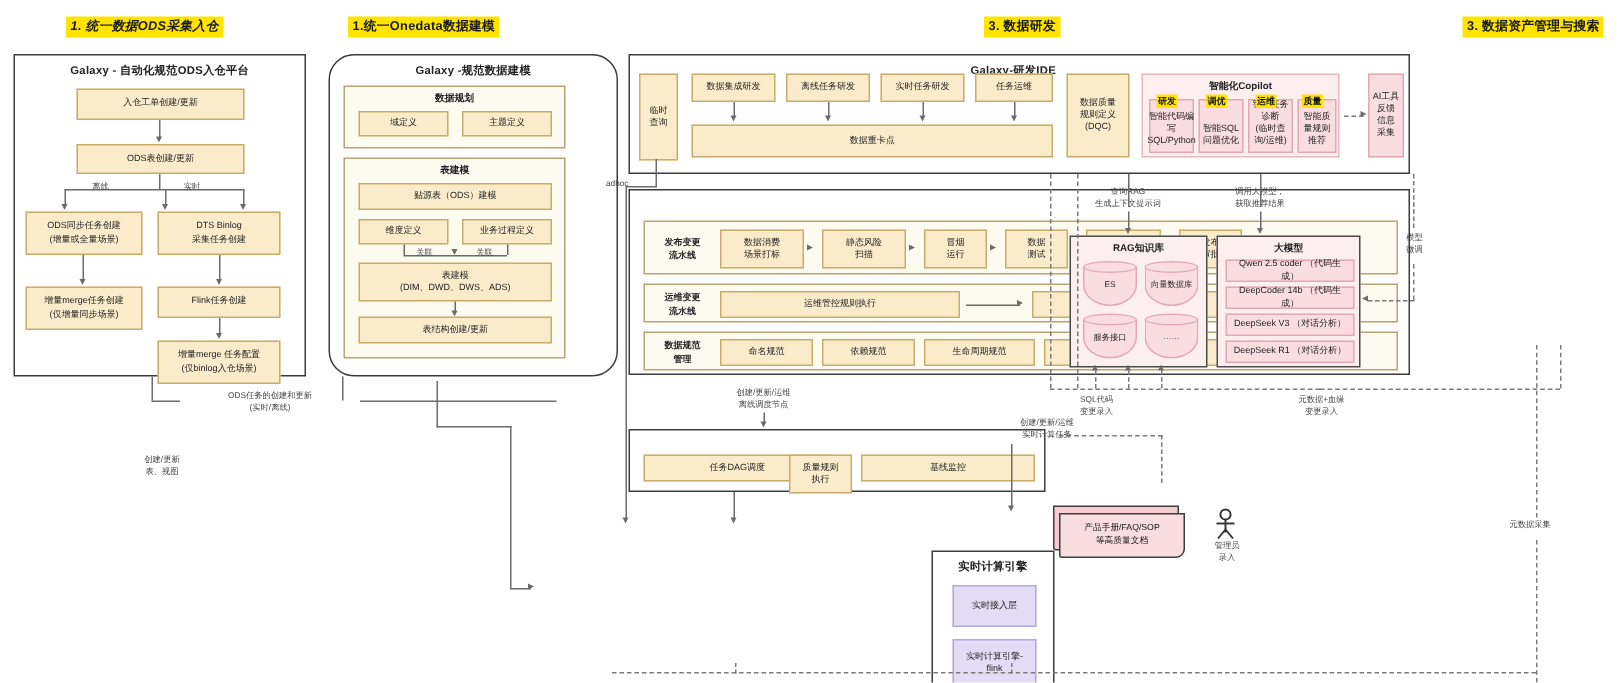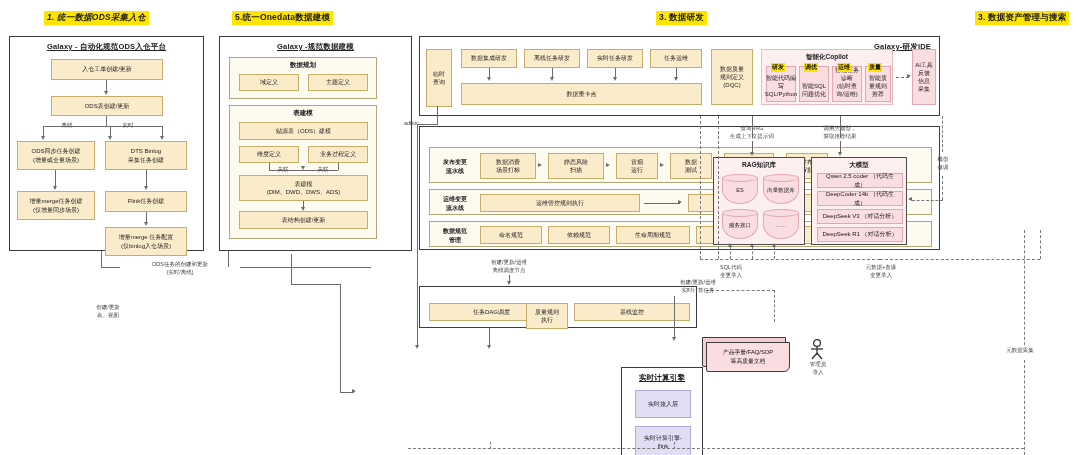--- a/index.html
+++ b/index.html
@@ -14,21 +14,21 @@
     position:absolute; background:#ffe400; color:#1a1a1a;
     font-weight:bold; font-size:8.5px; padding:1px 3px; white-space:nowrap;
     letter-spacing:.2px;
   }
   
   .panel {
     position:absolute; border:1.4px solid #3c3c3c; background:#ffffff;
   }
   .panel-title {
     text-align:center; font-weight:bold; font-size:7.5px; color:#222;
-    padding-top:5px; letter-spacing:.2px;text-decoration:underline;
+    padding-top:5px; letter-spacing:.2px;
   }
   .grp {
     position:absolute; border:1px solid #b9a473; background:#fdfaf0;
   }
   .grp-title{ text-align:center;font-weight:bold;font-size:6.5px;padding-top:3px;color:#222;}
   
   .box {
     position:absolute; border:1px solid #c8ad6a; background:#faeccb;
     display:flex; align-items:center; justify-content:center;
     text-align:center; font-size:6px; line-height:1.35; color:#1b1b1b;
@@ -77,21 +77,21 @@
   .doc.shadow { z-index:0; }
   
   .person { position:absolute; }
 </style>
 </head>
 <body>
 
 <div class="canvas">
 
   <div class="sec-title" style="left:44px;top:11px;font-style:italic;">1. 统一数据ODS采集入仓</div>
-  <div class="sec-title" style="left:232px;top:11px;">5.统一Onedata数据建模</div>
+  <div class="sec-title" style="left:232px;top:11px;">1.统一Onedata数据建模</div>
   <div class="sec-title" style="left:656px;top:11px;">3. 数据研发</div>
   <div class="sec-title" style="left:975px;top:11px;">3. 数据资产管理与搜索</div>
 
   <div class="panel" style="left:9px;top:36px;width:195px;height:215px;">
     <div class="panel-title">Galaxy - 自动化规范ODS入仓平台</div>
     <div class="box" style="left:41px;top:22px;width:112px;height:21px;">入仓工单创建/更新</div>
     <div class="ln lnv" style="left:96px;top:43px;height:12px;"></div>
     <div class="arrow-d" style="left:94px;top:54px;"></div>
     <div class="box" style="left:41px;top:59px;width:112px;height:20px;">ODS表创建/更新</div>
 
@@ -119,21 +119,21 @@
     <div class="box" style="left:7px;top:154px;width:78px;height:29px;">增量merge任务创建
 (仅增量同步场景)</div>
     <div class="box" style="left:95px;top:154px;width:82px;height:21px;">Flink任务创建</div>
 
     <div class="ln lnv" style="left:136px;top:175px;height:11px;"></div>
     <div class="arrow-d" style="left:134px;top:185px;"></div>
     <div class="box" style="left:95px;top:190px;width:82px;height:29px;">增量merge 任务配置
 (仅binlog入仓场景)</div>
   </div>
 
-  <div class="panel" style="left:219px;top:36px;width:193px;height:215px;">
+  <div class="panel" style="left:219px;top:36px;width:193px;height:215px;border-radius:17px;">
     <div class="panel-title">Galaxy -规范数据建模</div>
 
     <div class="grp" style="left:9px;top:20px;width:148px;height:42px;">
       <div class="grp-title">数据规划</div>
       <div class="box" style="left:9px;top:16px;width:60px;height:17px;">域定义</div>
       <div class="box" style="left:78px;top:16px;width:60px;height:17px;">主题定义</div>
     </div>
 
     <div class="grp" style="left:9px;top:68px;width:148px;height:134px;">
       <div class="grp-title">表建模</div>
@@ -148,21 +148,21 @@
       <div class="lbl" style="left:84px;top:59px;width:18px;">关联</div>
       <div class="box" style="left:9px;top:69px;width:129px;height:26px;">表建模
 (DIM、DWD、DWS、ADS)</div>
       <div class="ln lnv" style="left:73px;top:95px;height:7px;"></div>
       <div class="arrow-d" style="left:71px;top:101px;"></div>
       <div class="box" style="left:9px;top:105px;width:129px;height:18px;">表结构创建/更新</div>
     </div>
   </div>
 
   <div class="panel" style="left:419px;top:36px;width:521px;height:80px;">
-    <div class="panel-title" style="text-align:right;padding-right:8px;">Galaxy-研发IDE</div>
+    <div class="panel-title" style="text-align:center;padding-right:8px;">Galaxy-研发IDE</div>
     <div class="box" style="left:6px;top:12px;width:26px;height:58px;">临时
 查询</div>
 
     <div class="box" style="left:41px;top:12px;width:56px;height:19px;">数据集成研发</div>
     <div class="box" style="left:104px;top:12px;width:56px;height:19px;">离线任务研发</div>
     <div class="box" style="left:167px;top:12px;width:56px;height:19px;">实时任务研发</div>
     <div class="box" style="left:230px;top:12px;width:52px;height:19px;">任务运维</div>
 
     <div class="ln lnv" style="left:69px;top:31px;height:10px;"></div>
       <div class="arrow-d" style="left:67px;top:40px;"></div>

